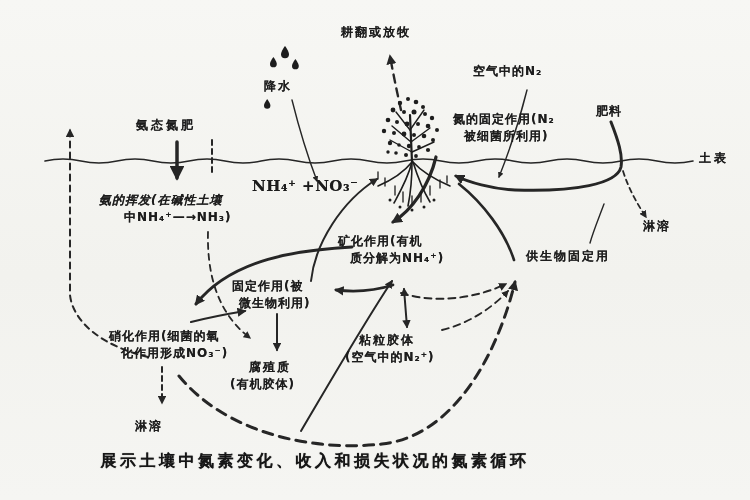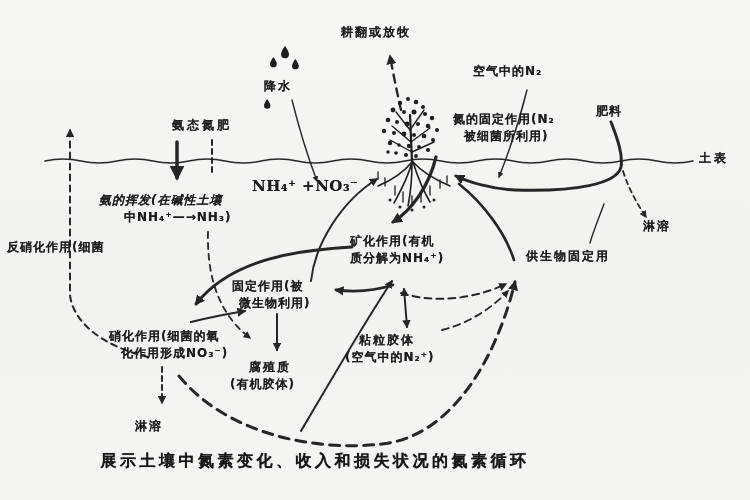--- a/index.html
+++ b/index.html
@@ -158,41 +158,40 @@
     </g>
 
     <g fill="#1d1d1d">
       <path transform="translate(281,46) scale(1)" d="M4,0 C4,0 0,5.2 0,8.2 a4,4 0 0,0 8,0 C8,5.2 4,0 4,0 Z"></path>
       <path transform="translate(270,57) scale(0.85)" d="M4,0 C4,0 0,5.2 0,8.2 a4,4 0 0,0 8,0 C8,5.2 4,0 4,0 Z"></path>
       <path transform="translate(292,59) scale(0.85)" d="M4,0 C4,0 0,5.2 0,8.2 a4,4 0 0,0 8,0 C8,5.2 4,0 4,0 Z"></path>
       <path transform="translate(264,99) scale(0.8)" d="M4,0 C4,0 0,5.2 0,8.2 a4,4 0 0,0 8,0 C8,5.2 4,0 4,0 Z"></path>
     </g>
   </svg>
 
-  <div class="lbl" style="left:136px;top:118px;letter-spacing:3px;margin-left:36px;">氨态氮肥</div>
+  <div class="lbl" style="left:136px;top:118px;letter-spacing:3px;">氨态氮肥</div>
   <div class="lbl" style="left:341px;top:25px;letter-spacing:2px;">耕翻或放牧</div>
   <div class="lbl" style="left:264px;top:79px;letter-spacing:2px;">降水</div>
   <div class="lbl" style="left:473px;top:64px;">空气中的N₂</div>
   <div class="lbl" style="left:596px;top:104px;">肥料</div>
 
   <div class="lbl" style="left:453px;top:112px;">氮的固定作用(N₂</div>
   <div class="lbl" style="left:464px;top:129px;">被细菌所利用)</div>
 
   <div class="lbl" style="left:699px;top:151px;letter-spacing:3px;">土表</div>
   <div class="lbl" style="left:643px;top:219px;letter-spacing:2px;">淋溶</div>
 
   <div class="lbl" style="left:99px;top:193px;font-style:italic;">氨的挥发(在碱性土壤</div>
   <div class="lbl" style="left:124px;top:210px;">中NH₄⁺—→NH₃)</div>
 
   <div class="lbl chem" style="left:252px;top:179px;">NH₄⁺ +NO₃⁻</div>
 
-  <div class="lbl" style="left:350px;top:234px;">矿化作用(有机</div>
+  <div class="lbl" style="left:338px;top:234px;">矿化作用(有机</div>
   <div class="lbl" style="left:350px;top:251px;">质分解为NH₄⁺)</div>
 
-  <div class="lbl" style="left:7px;top:240px;">反硝化作用(细菌</div>
 
   <div class="lbl" style="left:232px;top:279px;">固定作用(被</div>
   <div class="lbl" style="left:239px;top:296px;">微生物利用)</div>
 
   <div class="lbl" style="left:526px;top:249px;letter-spacing:2px;">供生物固定用</div>
 
   <div class="lbl" style="left:109px;top:329px;">硝化作用(细菌的氧</div>
   <div class="lbl" style="left:121px;top:346px;">化作用形成NO₃⁻)</div>
 
   <div class="lbl" style="left:359px;top:333px;letter-spacing:2px;">粘粒胶体</div>

